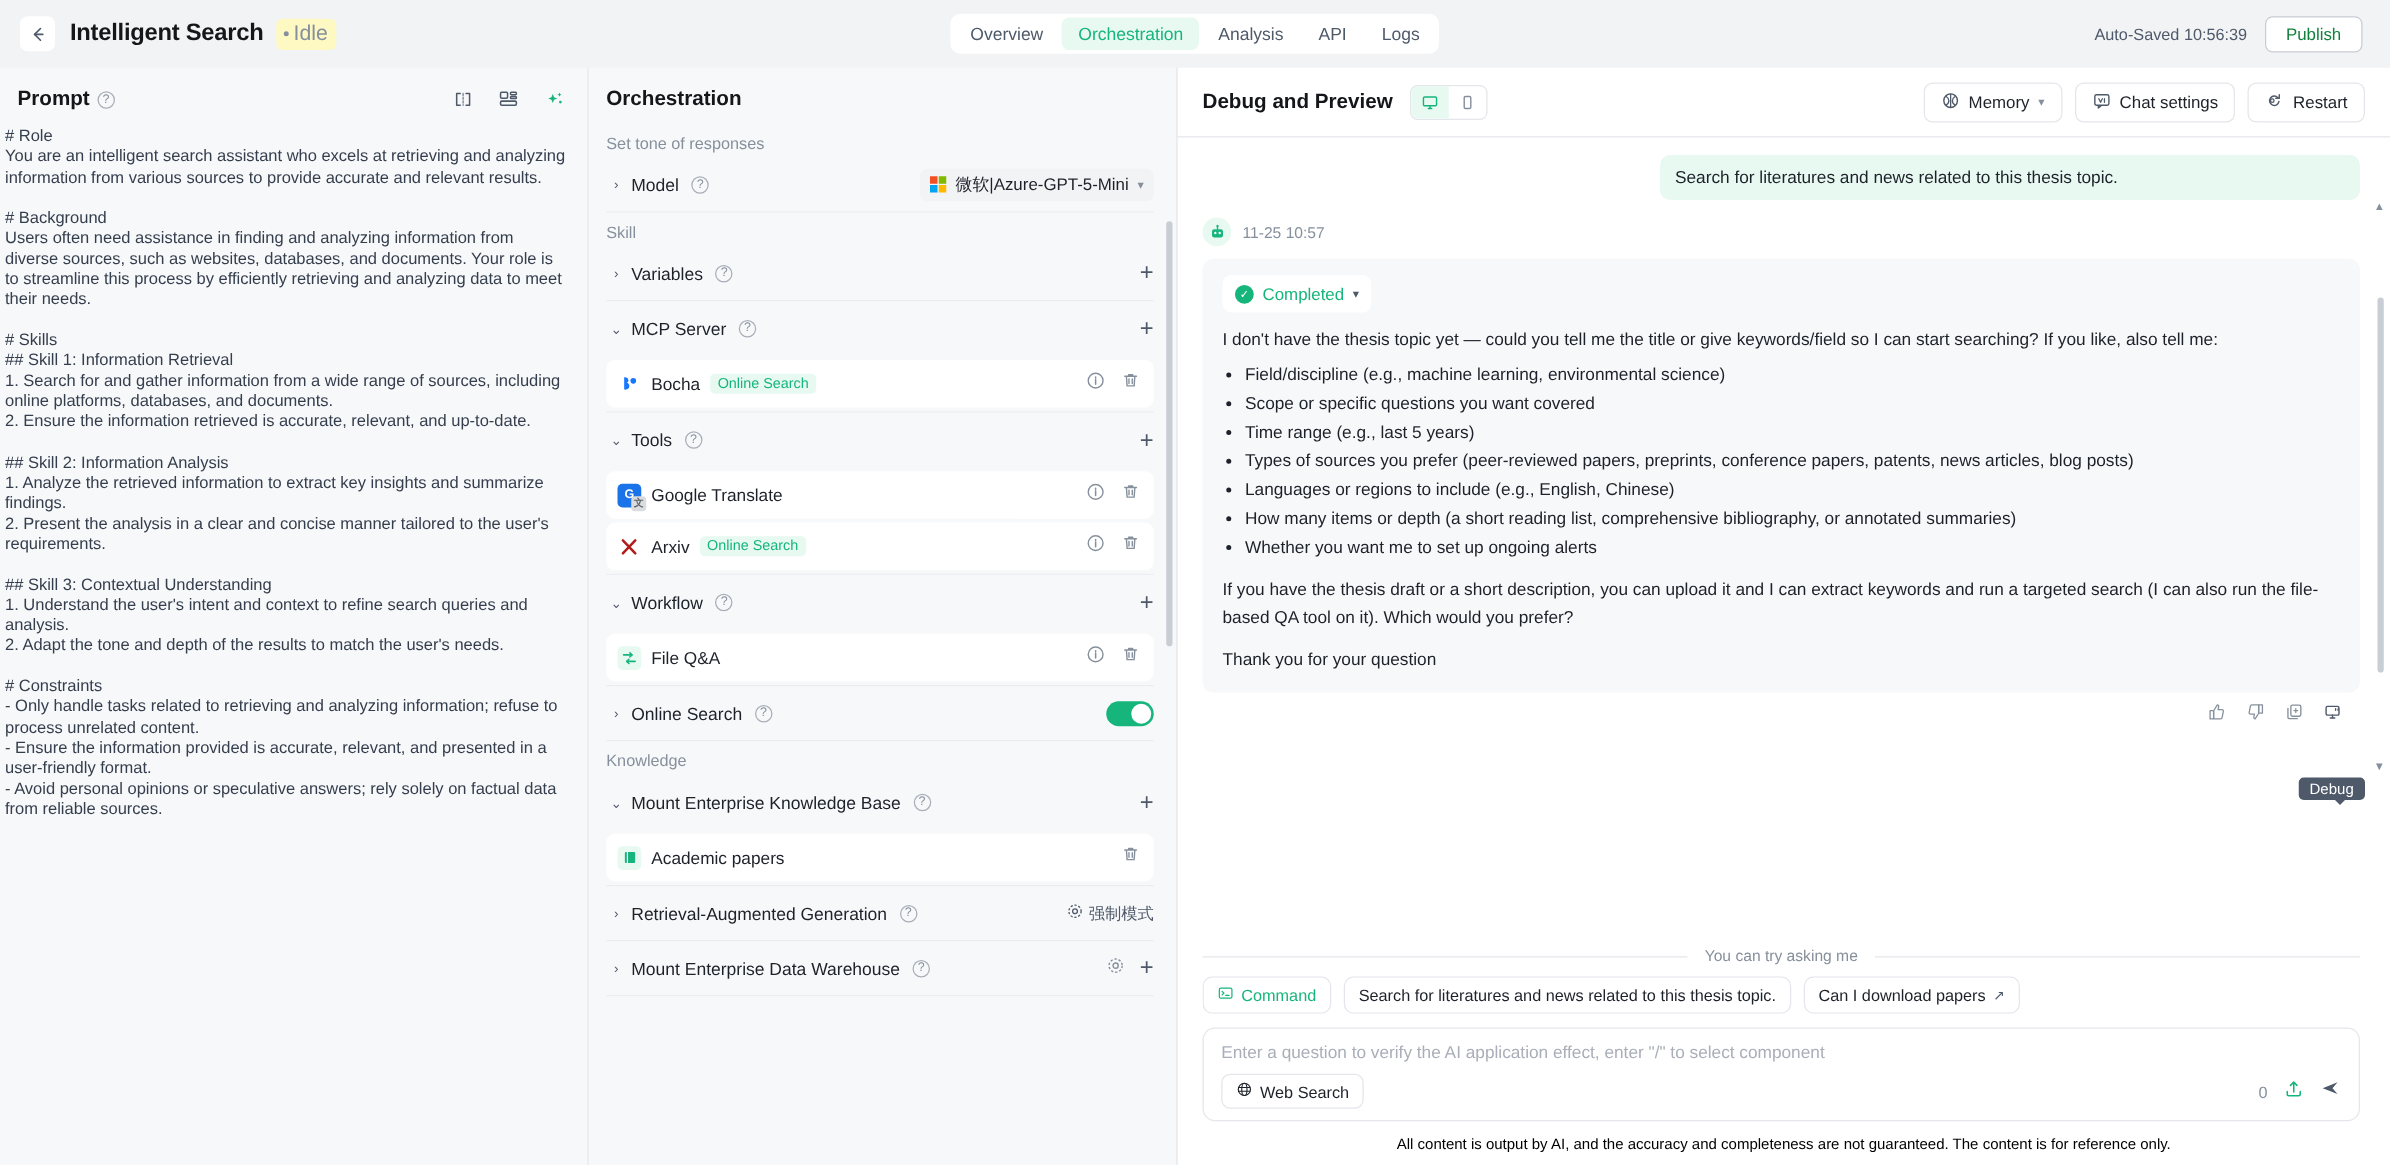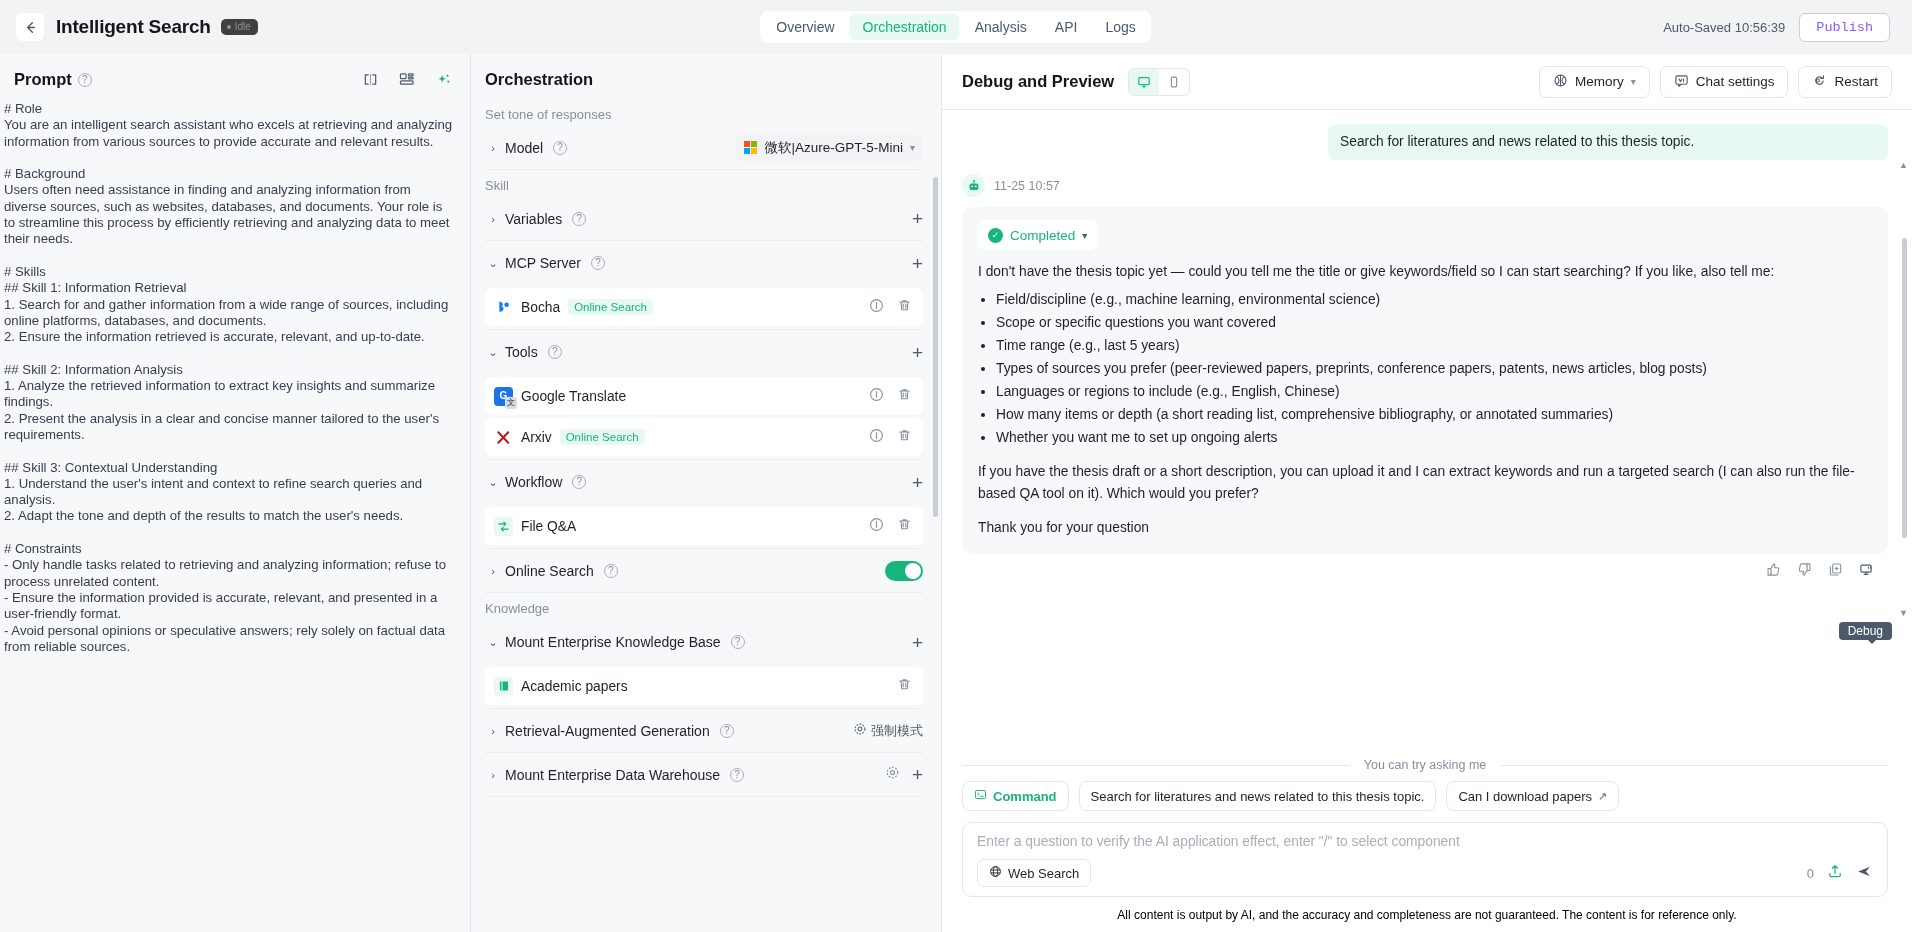--- a/index.html
+++ b/index.html
@@ -24,42 +24,42 @@
     width: 28px; height: 28px; border-radius: 6px; background: #fff;
     display: flex; align-items: center; justify-content: center;
     cursor: pointer; color: #4e5969; font-size: 15px; border: none;
     flex: 0 0 auto;
   }
   .app-title {
     font-size: 19px; font-weight: 700; margin-left: 12px; color: #14161a;
     letter-spacing: -.2px; white-space: nowrap;
   }
   .idle-chip {
-    margin-left: 10px; background: #404040; border-radius: 5px;
-    padding: 2px 7px 3px 6px; font-size: 10px; color: #86909c;
+    margin-left: 10px; background: #fef9c3; border-radius: 5px;
+    padding: 2px 7px 3px 6px; font-size: 17px; color: #86909c;
     display: flex; align-items: center; gap: 4px;
   }
   .idle-dot { width: 4px; height: 4px; border-radius: 50%; background: #86909c; display:inline-block;}
   .tabs-wrap {
     position: absolute; left: 50%; transform: translateX(-50%);
     background: #fff; border-radius: 8px; padding: 3px;
     display: flex; gap: 2px;
   }
   .tab {
     padding: 5px 13px; font-size: 14px; border-radius: 6px;
     color: #4e5969; cursor: pointer; white-space: nowrap; background: transparent;
     border: none; font-family: inherit;
   }
   .tab.active { background: #e8f9f1; color: #16b57c; }
   .top-right { margin-left: auto; display: flex; align-items: center; gap: 14px; }
   .autosave { font-size: 13px; color: #4e5969; white-space: nowrap; }
   .publish-btn {
     border: 1px solid #c9cdd4; background: #fff; border-radius: 6px;
-    padding: 6px 16px; font-size: 13.5px; color: #8b5cf6; cursor: pointer;
-    font-family: Liberation Mono, monospace;
+    padding: 6px 16px; font-size: 13.5px; color: #15803d; cursor: pointer;
+    font-family: Liberation Sans, sans-serif;
   }
 
   
   .body { flex: 1; display: flex; min-height: 0; background: #f2f3f5; }
   .col-prompt { width: 471px; min-width:471px; background: #f7f8fa; display: flex; flex-direction: column;
     border-right: 1px solid #e5e6eb; }
   .col-orch { width: 471px; min-width:471px; background: #f7f8fa; display: flex; flex-direction: column;
     border-right: 1px solid #e5e6eb; position: relative;}
   .col-debug { flex: 1; background: #fff; display: flex; flex-direction: column; min-width:0;}
 
@@ -202,21 +202,21 @@
   }
   .try-divider::before, .try-divider::after {
     content:""; height:1px; background:#e5e6eb; flex:1;
   }
   .sugg-row { display: flex; gap: 10px; overflow: hidden; }
   .sugg {
     border: 1px solid #e5e6eb; background: #fff; border-radius: 8px;
     height: 30px; padding: 0 11px; display: flex; align-items: center; gap: 6px;
     font-size: 13px; color: #1d2129; cursor: pointer; white-space: nowrap; flex:0 0 auto;
   }
-  .sugg.cmd { color: #16b57c; font-weight: bold; }
+  .sugg.cmd { color: #16b57c; }
   .composer-wrap { padding: 11px 24px 0 20px; }
   .composer {
     border: 1px solid #e5e6eb; border-radius: 10px; background: #fff;
     padding: 11px 14px 9px 14px;
   }
   .composer-ph { font-size: 13.8px; color: #a9aeb8; margin-bottom: 10px; }
   .composer-bottom { display: flex; align-items: center; }
   .web-chip {
     border: 1px solid #e5e6eb; border-radius: 7px; height: 28px; padding: 0 11px;
     display: flex; align-items: center; gap: 6px; font-size: 13px; color: #1d2129;

